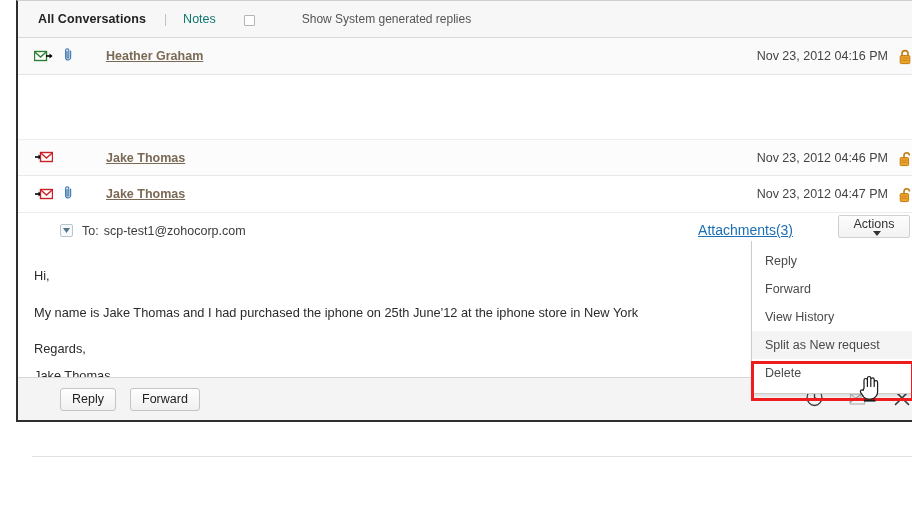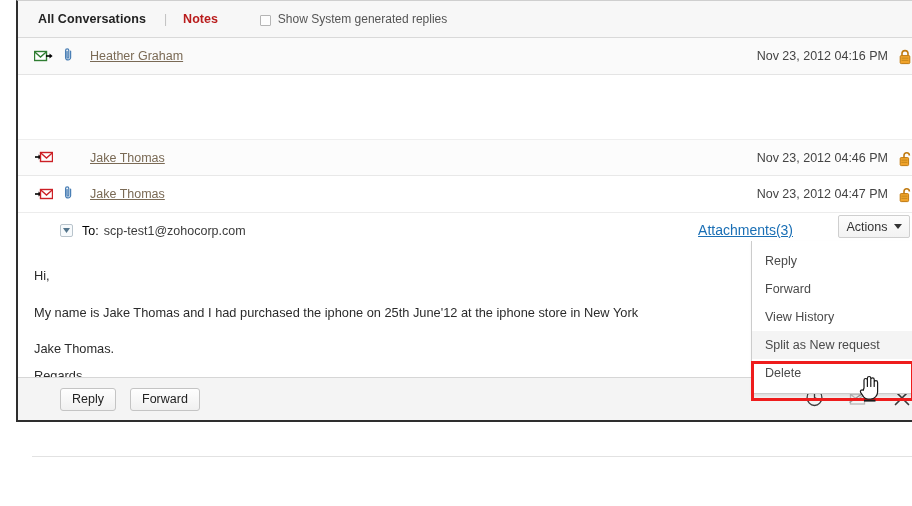--- a/index.html
+++ b/index.html
@@ -49,28 +49,28 @@
     color: #222222;
     letter-spacing: .1px;
   }
   .tab-sep {
     color: #c0c0c0;
     margin: 0 16px 0 18px;
     font-size: 12px;
   }
   .tab-link {
     font-size: 12.5px;
-    color: #b91c1c;
+    color: #0f766e;
     text-decoration: none;
-    font-weight: bold;
   }
   .chk-wrap {
     display: flex;
     align-items: flex-end;
-    margin-left: 42px;
+    margin-left: 28px;
+    gap: 40px;
   }
   .chkbox {
     width: 11px; height: 11px;
     border: 1px solid #b5b5b5;
     background: #fdfdfd;
     box-sizing: border-box;
     border-radius: 1px;
     margin-right: 7px;
   }
   .chk-label {
@@ -107,23 +107,24 @@
     display: flex;
     align-items: center;
     margin-left: 16px;
     width: 56px;
   }
   .mail-icon { width: 18px; height: 13px; position: relative; }
   .mail-icon svg { display: block; }
   .clip-icon { margin-left: 12px; }
   .sender-name {
     font-size: 12.5px;
-    font-weight: normal;
+    font-weight: bold;
     color: #7a6a55;
     text-decoration: underline;
+    margin-left: 16px;
     cursor: pointer;
   }
   .row-date {
     position: absolute;
     right: 38px;
     font-size: 12.5px;
     color: #444444;
   }
   .lock-wrap {
     position: absolute;
@@ -173,21 +174,21 @@
     width: 13px; height: 13px;
     border: 1px solid #b9c4cc;
     background: #f7fafc;
     box-sizing: border-box;
     border-radius: 2px;
     display: flex; align-items: center; justify-content: center;
   }
   .to-label {
     margin-left: 9px;
     font-size: 12.5px;
-    color: #000000;
+    color: #404040;
   }
   .to-value {
     margin-left: 5px;
     font-size: 12.5px;
     color: #3b3b3b;
   }
   #attachlink {
     position: absolute;
     right: 133px;
     top: 221px;
@@ -204,20 +205,21 @@
     box-sizing: border-box;
     background: linear-gradient(to bottom, #fdfdfd, #f2f2f2);
     border: 1px solid #cfcfcf;
     border-radius: 2px;
     display: flex;
     align-items: center;
     justify-content: center;
     cursor: pointer;
     font-size: 12.5px;
     color: #333333;
+    flex-direction: column;
   }
   #actionsbtn .caret {
     margin-left: 6px;
     width: 0; height: 0;
     border-left: 4px solid transparent;
     border-right: 4px solid transparent;
     border-top: 5px solid #333333;
   }
 
   
@@ -433,22 +435,22 @@
   <a id="attachlink">Attachments(3)</a>
 
   <div id="actionsbtn">
     <span>Actions</span>
     <span class="caret"></span>
   </div>
 
   <div id="bodytext">
     <p>Hi,</p>
     <p>My name is Jake Thomas and I had purchased the iphone on 25th June'12 at the iphone store in New York</p>
+    <p class="tight">Regards,</p>
     <p class="tight">Jake Thomas.</p>
-    <p class="tight">Regards,</p>
   </div>
 
   <div id="dropdown">
     <div class="menu-item">Reply</div>
     <div class="menu-item">Forward</div>
     <div class="menu-item">View History</div>
     <div class="menu-item hl">Split as New request</div>
     <div class="menu-item">Delete</div>
   </div>
 

